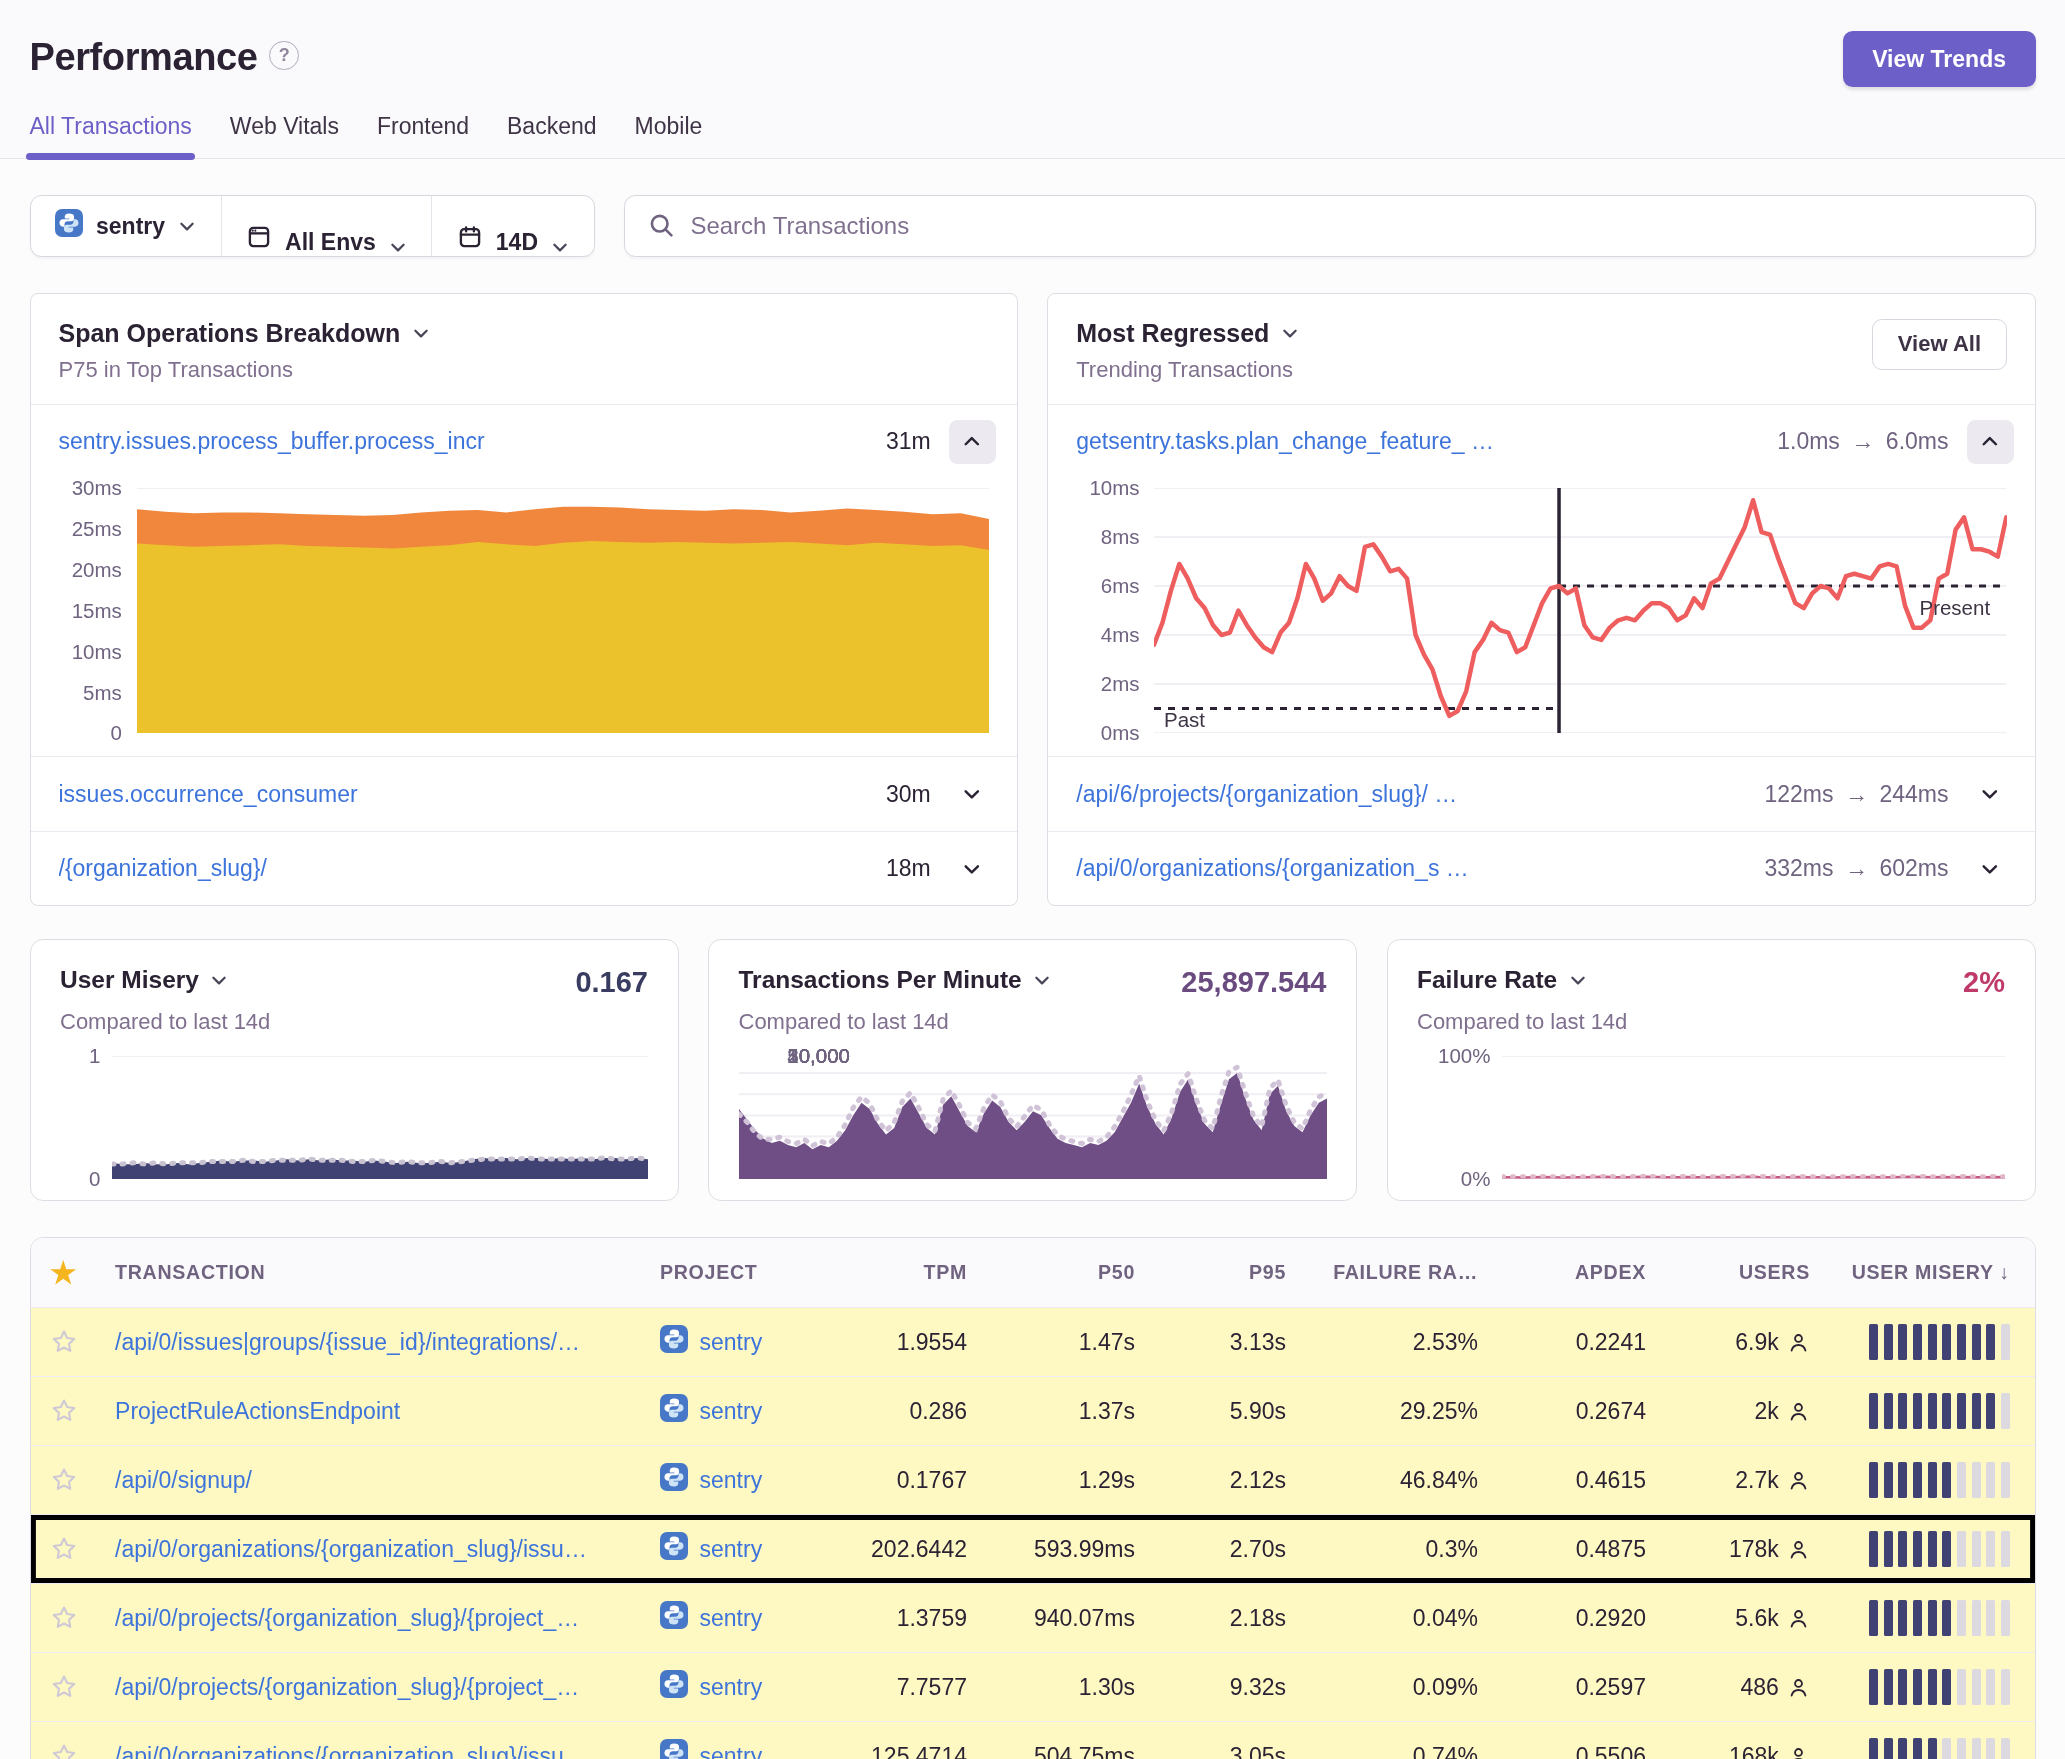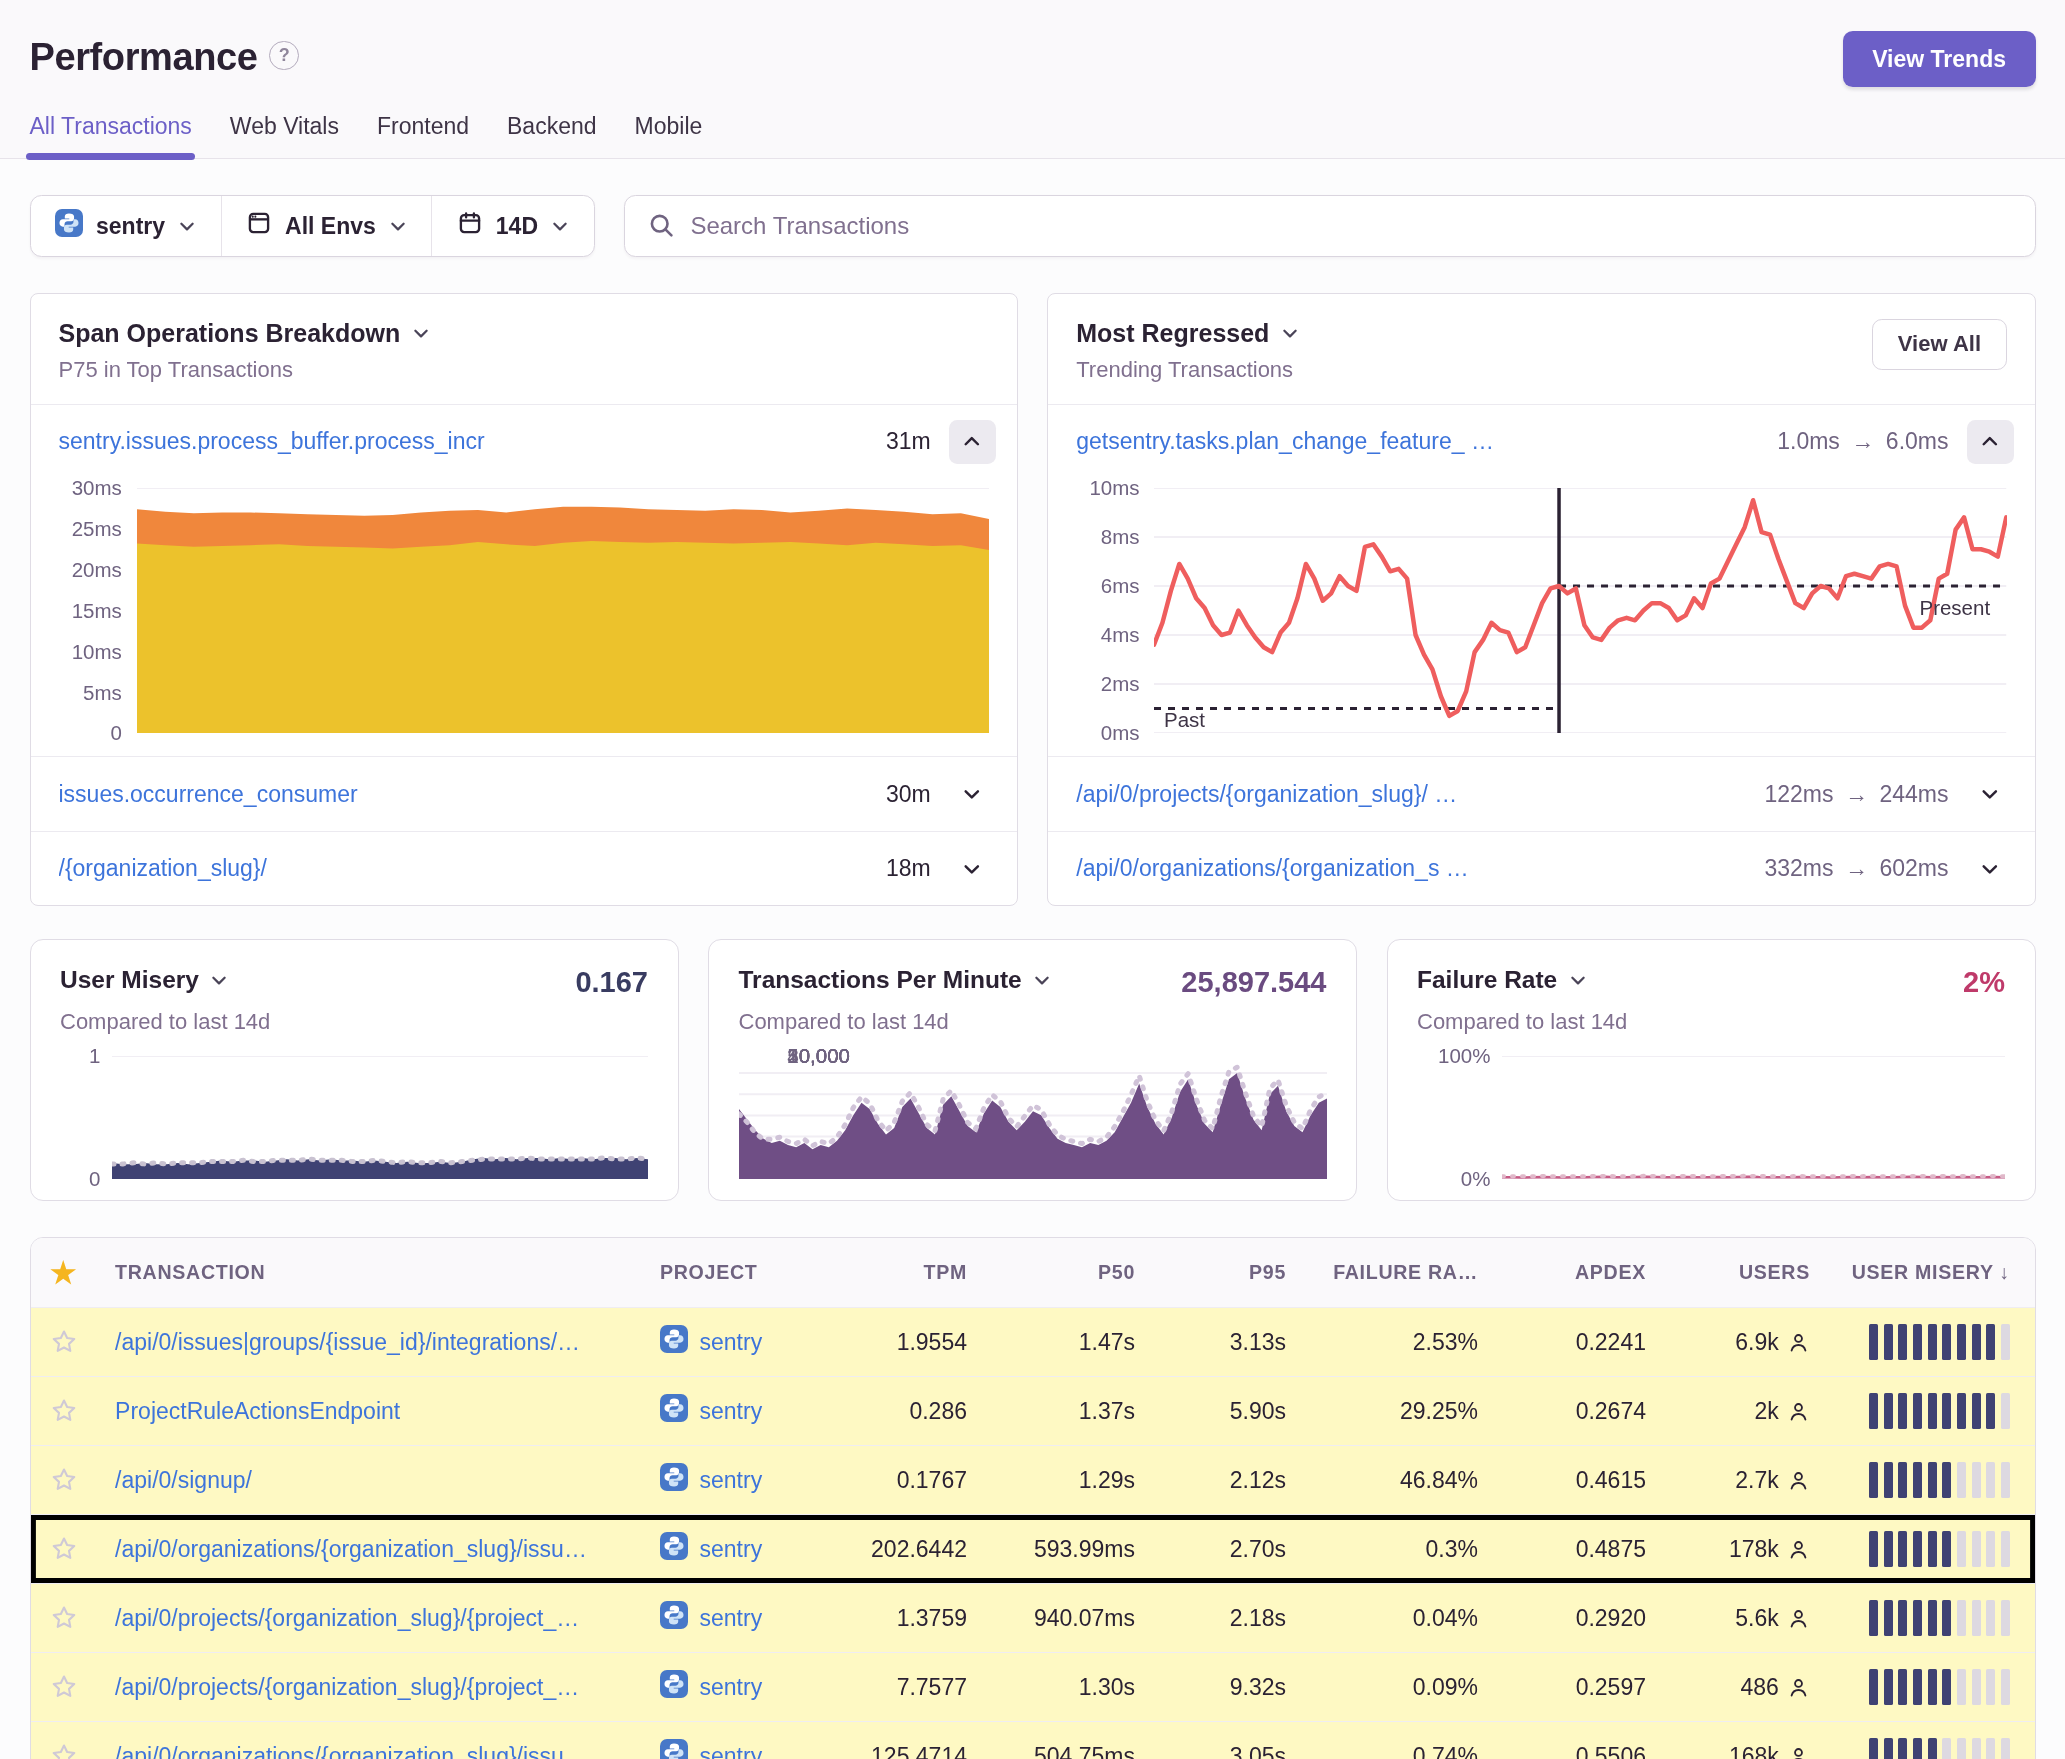--- a/index.html
+++ b/index.html
@@ -19,21 +19,21 @@
   .tab { font-size:23px; color:#3E3446; padding-bottom:18px; position:relative; cursor:pointer; }
   .tab.active { color:#6C5FC7; }
   .tab.active::after { content:""; position:absolute; left:-3.3px; right:-3.3px; bottom:-1.6px; height:6.5px;
     border-radius:6.5px; background:#6C5FC7; }
 
   
   .filter-row { display:flex; gap:29.5px; margin:36px 29.5px 0; }
   .filter-group { display:flex; align-items:stretch; height:62px; background:#fff;
     border:1.6px solid #DAD5DF; border-radius:11.5px; box-shadow:0 1.6px 2.5px rgba(43,34,51,.04); }
   .filter-item { display:flex; align-items:center; gap:13px; padding:0 24.5px; font-size:23px; font-weight:600; cursor:pointer; }
-  .filter-item + .filter-item { border-left:1.6px solid #E7E3EA; }
+  .filter-item + .filter-item { border-left:1.6px solid #E7E3EA;align-items:flex-end; }
   .chev { color:#4A4458; display:inline-flex; }
   .search-box { flex:1; display:flex; align-items:center; gap:16.4px; height:62px; background:#fff;
     border:1.6px solid #DAD5DF; border-radius:11.5px; padding:0 23px; box-shadow:0 1.6px 2.5px rgba(43,34,51,.04); }
   .search-box input { border:none; outline:none; flex:1; font-size:24px; font-family:inherit; color:#2B2233; background:transparent; }
   .search-box input::placeholder { color:#80708F; }
 
   
   .panels { display:grid; grid-template-columns:1fr 1fr; gap:29.5px; margin:36px 29.5px 0; }
   .panel { background:#fff; border:1.6px solid #E0DCE5; border-radius:8px; overflow:hidden; }
   .panel-head { display:flex; justify-content:space-between; align-items:flex-start; padding:24.5px 28px 21px; }
@@ -296,21 +296,21 @@
             <line x1="0" y1="270" x2="475.2475247524752" y2="270" stroke="#2B2233" stroke-width="3" stroke-dasharray="7 7" vector-effect="non-scaling-stroke"></line>
             <line x1="475.2475247524752" y1="120" x2="1000" y2="120" stroke="#2B2233" stroke-width="3" stroke-dasharray="7 7" vector-effect="non-scaling-stroke"></line>
             <line x1="475.2475247524752" y1="0" x2="475.2475247524752" y2="300" stroke="#2B2233" stroke-width="3.5" vector-effect="non-scaling-stroke"></line>
             <path d="M0.0 192.0L9.9 165.0L19.8 126.0L29.7 93.0L39.6 111.0L49.5 135.0L59.4 147.0L69.3 168.0L79.2 180.0L89.1 177.0L99.0 150.0L108.9 168.0L118.8 183.0L128.7 195.0L138.6 201.0L148.5 177.0L158.4 165.0L168.3 135.0L178.2 93.0L188.1 111.0L198.0 138.0L207.9 129.0L217.8 108.0L227.7 120.0L237.6 126.0L247.5 72.0L257.4 69.0L267.3 84.0L277.2 102.0L287.1 99.0L297.0 111.0L306.9 180.0L316.8 204.0L326.7 222.0L336.6 255.0L346.5 279.0L356.4 273.0L366.3 249.0L376.2 201.0L386.1 186.0L396.0 165.0L405.9 174.0L415.8 177.0L425.7 201.0L435.6 195.0L445.5 168.0L455.4 141.0L465.3 123.0L475.2 120.0L485.1 129.0L495.0 123.0L505.0 168.0L514.9 183.0L524.8 186.0L534.7 171.0L544.6 162.0L554.5 159.0L564.4 162.0L574.3 150.0L584.2 141.0L594.1 141.0L604.0 147.0L613.9 162.0L623.8 156.0L633.7 135.0L643.6 147.0L653.5 117.0L663.4 111.0L673.3 90.0L683.2 69.0L693.1 48.0L703.0 15.0L712.9 54.0L722.8 57.0L732.7 87.0L742.6 114.0L752.5 141.0L762.4 147.0L772.3 129.0L782.2 120.0L792.1 123.0L802.0 135.0L811.9 108.0L821.8 105.0L831.7 108.0L841.6 111.0L851.5 96.0L861.4 93.0L871.3 96.0L881.2 144.0L891.1 171.0L901.0 171.0L910.9 162.0L920.8 111.0L930.7 105.0L940.6 51.0L950.5 36.0L960.4 75.0L970.3 75.0L980.2 78.0L990.1 84.0L1000.0 36.0" fill="none" stroke="#EF5E5E" stroke-width="4.5" stroke-linejoin="round" stroke-linecap="round" vector-effect="non-scaling-stroke"></path>
           </svg>
         <span class="plot-label lbl-past">Past</span>
         <span class="plot-label lbl-present">Present</span>
       </div>
     </div>
     <div class="op-row">
-      <a class="op-link">/api/0/projects/{organization_slug}/ …</a>
+      <a class="op-link">/api/6/projects/{organization_slug}/ …</a>
       <div class="op-right">
         <span class="delta">
           <span>122ms</span>
           <span>→</span>
           <span>244ms</span>
         </span>
         <button class="chev-btn plain">
             <svg viewBox="0 0 16 16" width="19.6" height="19.6">
               <path d="M3 6l5 5 5-5" fill="none" stroke="currentColor" stroke-width="2" stroke-linecap="round" stroke-linejoin="round"></path>
             </svg>

